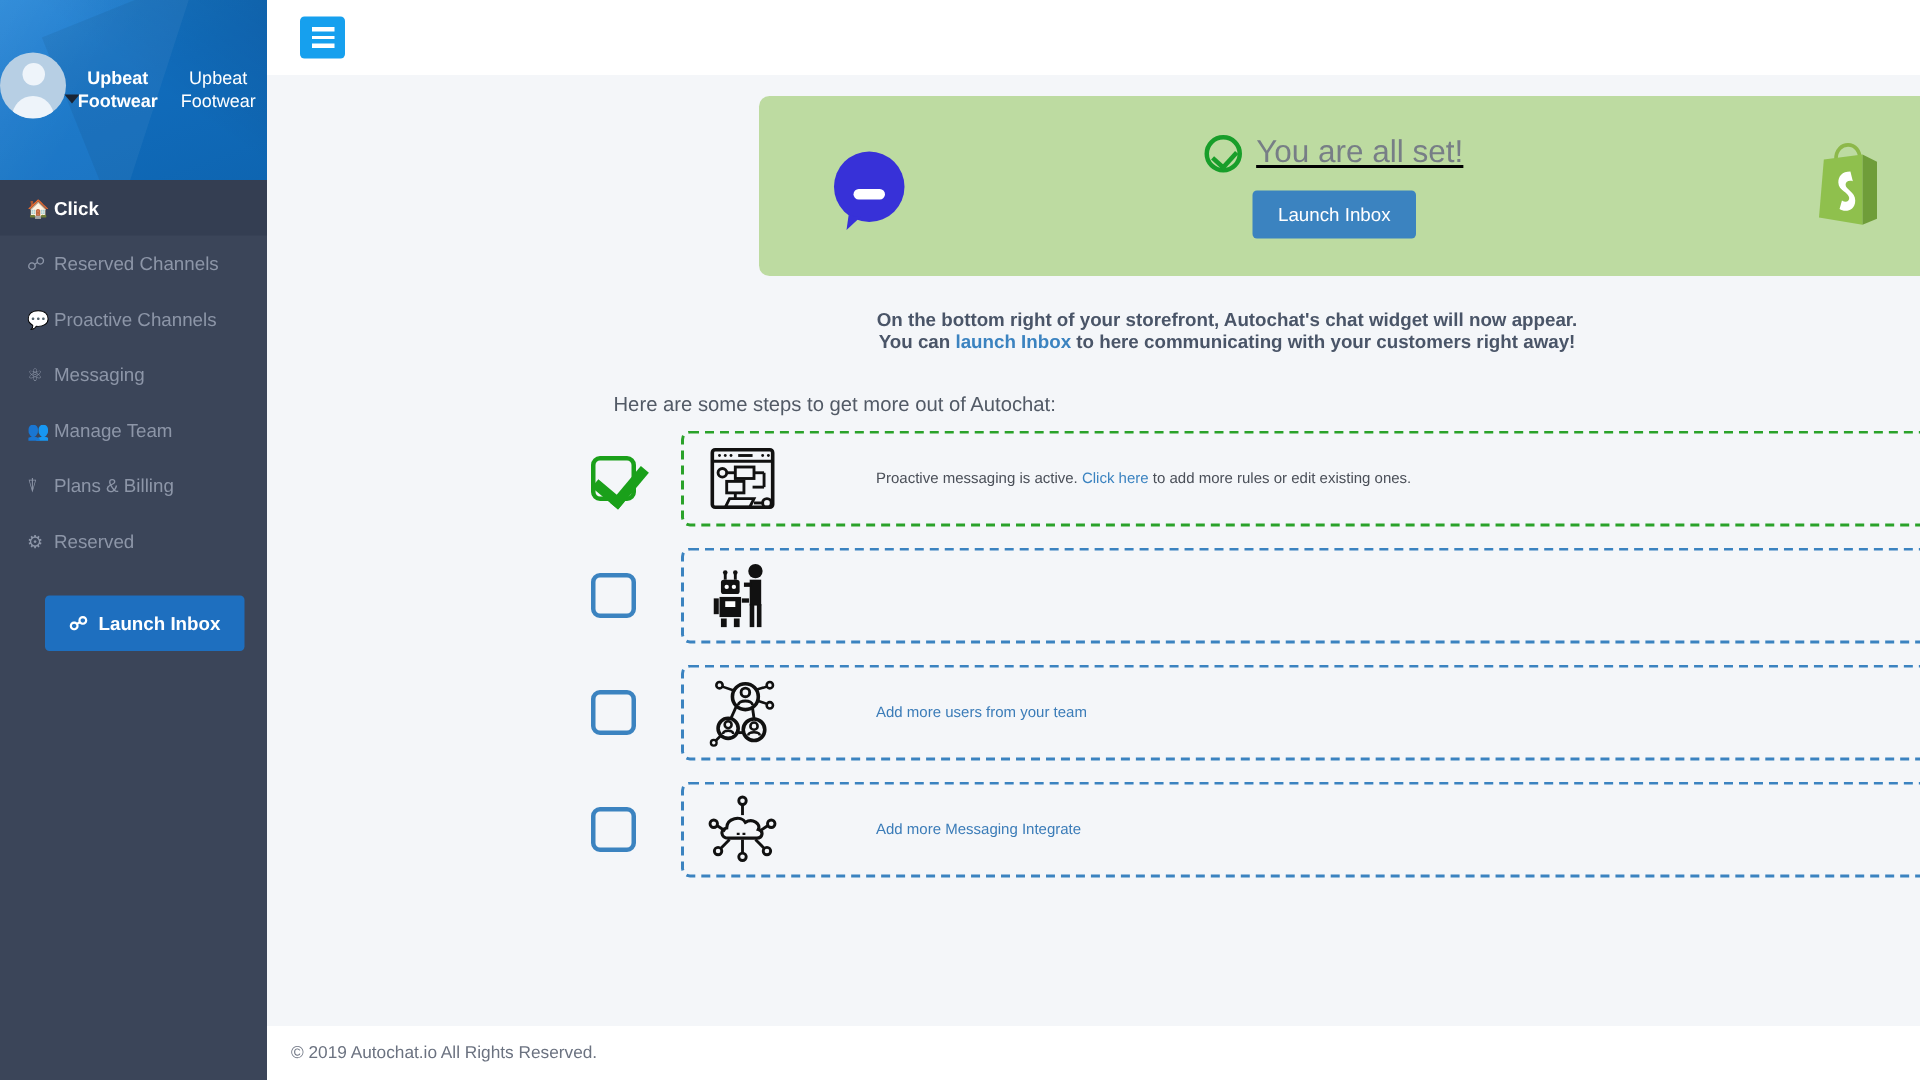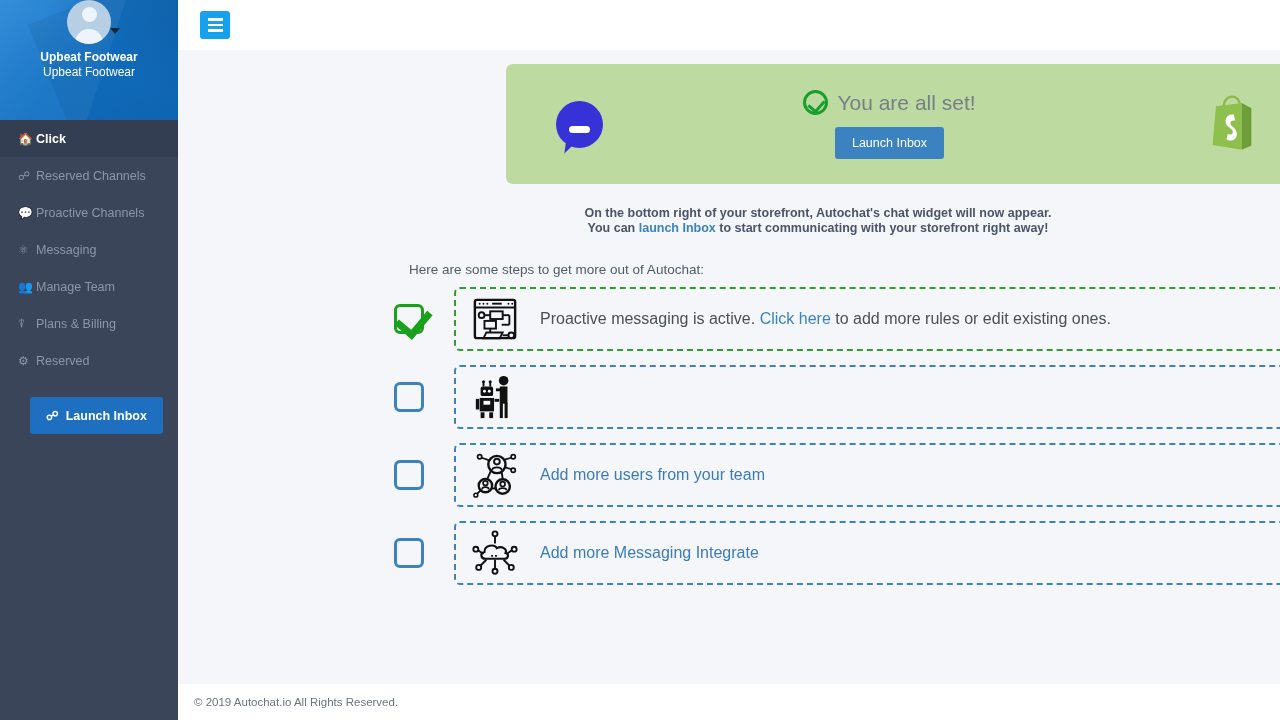--- a/index.html
+++ b/index.html
@@ -19,21 +19,21 @@
     display: flex; flex-direction: column;
     flex: 0 0 178px;
   }
   .brand-block {
     height: 120px;
     background:
       linear-gradient(120deg, rgba(255,255,255,.07) 0%, rgba(255,255,255,0) 40%),
       linear-gradient(215deg, rgba(0,0,0,.10) 0%, rgba(0,0,0,0) 45%),
       linear-gradient(160deg, #1a7fd4 0%, #1273c8 45%, #0f6cbd 100%);
     position: relative;
-    display: flex; flex-direction: column;
+    display: flex; flex-direction: row;
     align-items: center; 
     overflow: hidden;
   }
   .brand-block::before {
     content:""; position:absolute; top:-30px; left:-20px;
     width:120px; height:200px; background: rgba(255,255,255,.05);
     transform: rotate(18deg);
   }
   .brand-block::after {
     content:""; position:absolute; top:-10px; right:-30px;
@@ -131,22 +131,23 @@
     border-left: 8px solid #3731d8;
     border-bottom: 10px solid transparent;
     transform: rotate(8deg);
   }
   .chat-bubble .mouth {
     position: absolute; left: 13px; top: 25px;
     width: 21px; height: 7px; background: #ffffff; border-radius: 4px;
   }
   .banner-center { text-align: center; margin-left: -30px; }
   .banner-head {
-    display: flex; align-items: flex-end; justify-content: center; gap: 9px;
+    display: flex; align-items: center; justify-content: center; gap: 9px;
     margin-bottom: 12px;
+    text-decoration: underline;
   }
   .check-circle {
     width: 25px; height: 25px; border-radius: 50%;
     border: 3px solid #189e2a; position: relative; flex: 0 0 25px;
   }
   .check-circle::after {
     content: ""; position: absolute; left: 5px; top: 4px;
     width: 8px; height: 12px;
     border-right: 3px solid #189e2a; border-bottom: 3px solid #189e2a;
     transform: rotate(42deg);
@@ -189,21 +190,21 @@
   }
 
   .card {
     flex: 1 1 auto; width: 964px; height: 64px;
     border: 2px dashed #3b83c0; border-radius: 6px;
     display: flex; align-items: center; padding: 0 16px;
     background: transparent;
   }
   .card.done { border-color: #2aa22a; }
   .card .icon-box { width: 46px; height: 46px; flex: 0 0 46px; margin-right: 22px; }
-  .card .label { font-size: 16px; color: #3b7cb8; }
+  .card .label { font-size: 10px; color: #3b7cb8; margin-left: 44px; }
   .card .label.dark { color: #4a4f58; }
   .card .label a { color: #3b83c0; text-decoration: none; }
 
   
   .footer {
     height: 36px; background: #ffffff; flex: 0 0 36px;
     display: flex; align-items: center; justify-content: space-between;
     padding: 0 40px 0 16px; font-size: 11.5px; color: #6b7280;
   }
 </style>
@@ -293,21 +294,21 @@
         <svg class="shopify-bag" viewBox="0 0 64 72">
           <path d="M22 14 C22 6, 27 2, 32 2 C38 2, 42 7, 42 14" fill="none" stroke="#8db84a" stroke-width="3"></path>
           <path d="M12 14 L44 10 L44 68 L8 62 Z" fill="#8fc04d"></path>
           <path d="M44 10 L56 16 L56 63 L44 68 Z" fill="#6f9d39"></path>
           <path d="M34 24 C27 24, 24 28, 24 33 C24 40, 33 41, 33 46 C33 49, 30 50, 27 48 L25 55 C29 58, 38 57, 38 48 C38 41, 30 39, 30 35 C30 32, 33 31, 36 32 Z" fill="#ffffff"></path>
         </svg>
       </div>
 
       <div class="info">
         <div>On the bottom right of your storefront, Autochat's chat widget will now appear.</div>
-        <div><span>You can </span><a href="#">launch Inbox</a><span> to start communicating with your storefront right away!</span></div>
+        <div><span>You can </span><a href="#">launch Inbox</a><span> to here communicating with your customers right away!</span></div>
       </div>
 
       <div class="steps-head">Here are some steps to get more out of Autochat:</div>
 
       <div class="steps">
 
         <div class="step-row">
           <div class="cb done"></div>
           <div class="card done">
             <svg class="icon-box" viewBox="0 0 48 48">

